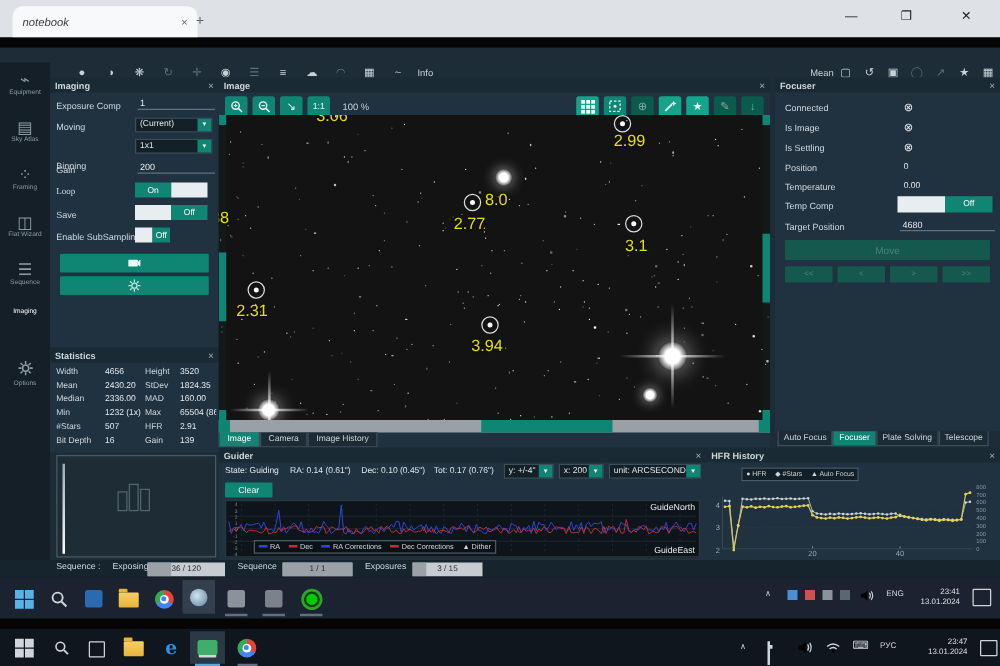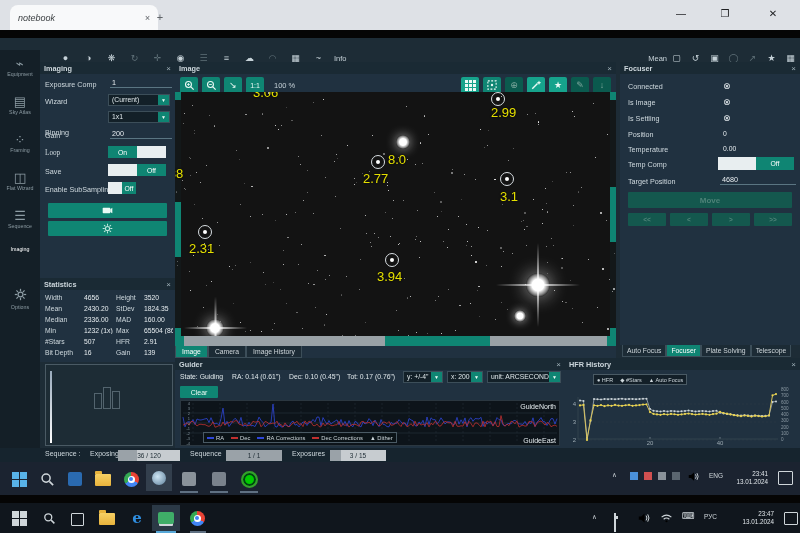--- a/index.html
+++ b/index.html
@@ -44,21 +44,21 @@
   .inp{position:absolute;font-size:7.2px;color:#e6ecef;border-bottom:1px solid #5a7582;padding:0 2px;}
   .dd{position:absolute;display:flex;height:12px;background:#132028;border:1px solid #3c4e59;box-sizing:border-box;}
   .dd .txt{flex:1;font-size:6.8px;color:#dfe7ea;padding:1px 3px;white-space:nowrap;overflow:hidden;}
   .dd .car{width:11px;background:#0f8573;color:#eafaf5;font-size:5px;display:flex;align-items:center;justify-content:center;}
   .tog{position:absolute;display:flex;height:12px;width:58px;}
   .tog span{flex:1;font-size:6.8px;display:flex;align-items:center;justify-content:center;}
   .tog .teal{background:#0f8573;color:#fff;}
   .tog .blank{background:#e8eef0;}
   .tealbtn{position:absolute;background:#0f8573;border-radius:1px;display:flex;align-items:center;justify-content:center;color:#eafaf5;}
   .mutedbtn{position:absolute;background:#14584e;border-radius:1px;display:flex;align-items:center;justify-content:center;
-    color:#4e8278;font-size:8px;font-weight:bold;}
+    color:#4e8278;font-size:8px;}
   .statlbl{position:absolute;font-size:6.8px;color:#cfd9de;}
   .statval{position:absolute;font-size:6.8px;color:#e6ecef;white-space:nowrap;overflow:hidden;}
   
   .ibtn{width:18px;height:17px;background:#0f8573;border-radius:2px;margin-right:4px;display:flex;
     align-items:center;justify-content:center;color:#eafaf5;font-size:9px;flex:0 0 auto;}
   .ibtn.bright{background:#16a38c;}
   .ibtn.dim{background:#0b5a4e;color:#7fa89e;}
   .ibtn svg{width:11px;height:11px;stroke:#eafaf5;}
   .grid9{width:11px;height:11px;background:
     linear-gradient(#eafaf5,#eafaf5) 0 0/3px 3px,
@@ -252,21 +252,21 @@
         </svg></div>
   </div>
 
   <div class="abs panel" style="left:40px;top:62px;width:135px;height:216px;">
     <div class="phead">
         <span>Imaging</span>
       <span class="px">×</span>
       </div>
     <span class="rowlbl" style="top:18px;">Exposure Comp</span>
     <span class="inp" style="left:70px;top:16px;width:58px;">1</span>
-    <span class="rowlbl" style="top:35px;">Wizard</span>
+    <span class="rowlbl" style="top:35px;">Moving</span>
     <div class="dd" style="left:68px;top:32px;width:62px;">
       <span class="txt">(Current)</span>
       <span class="car">▼</span>
       </div>
     <span class="rowlbl" style="top:66px;">Binning</span>
     <div class="dd" style="left:68px;top:49px;width:62px;">
       <span class="txt">1x1</span>
       <span class="car">▼</span>
       </div>
     <span class="rowlbl" style="top:69px;">Gain</span>

